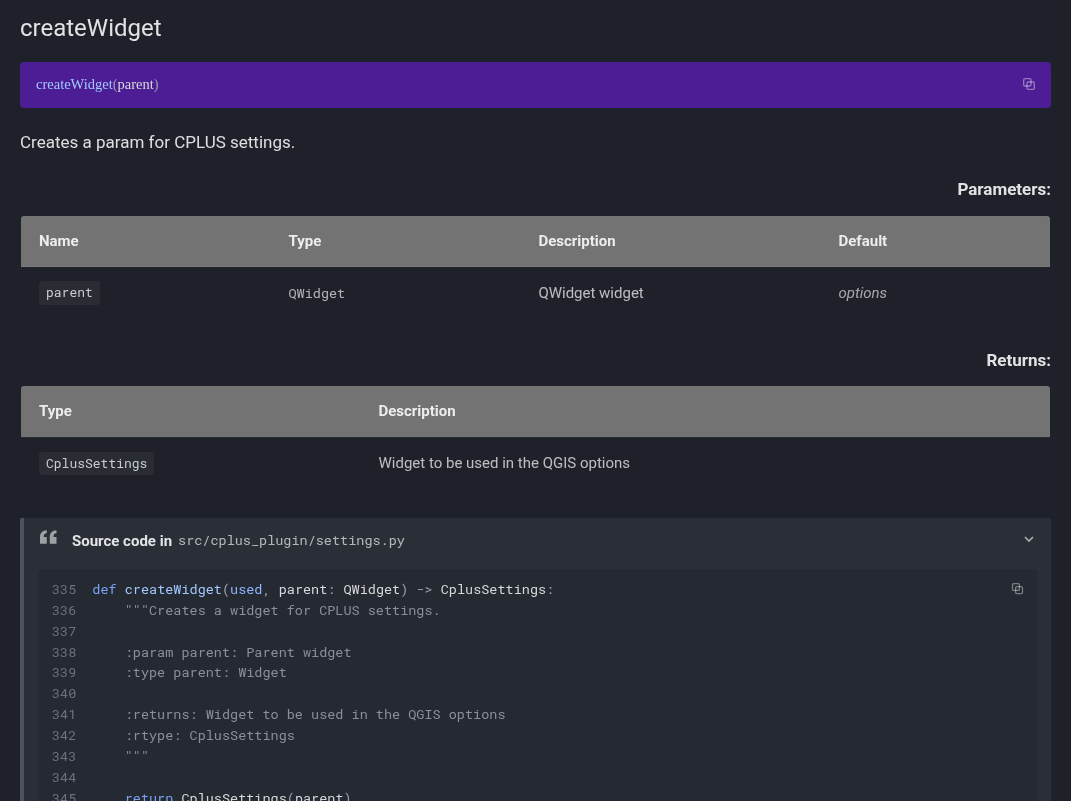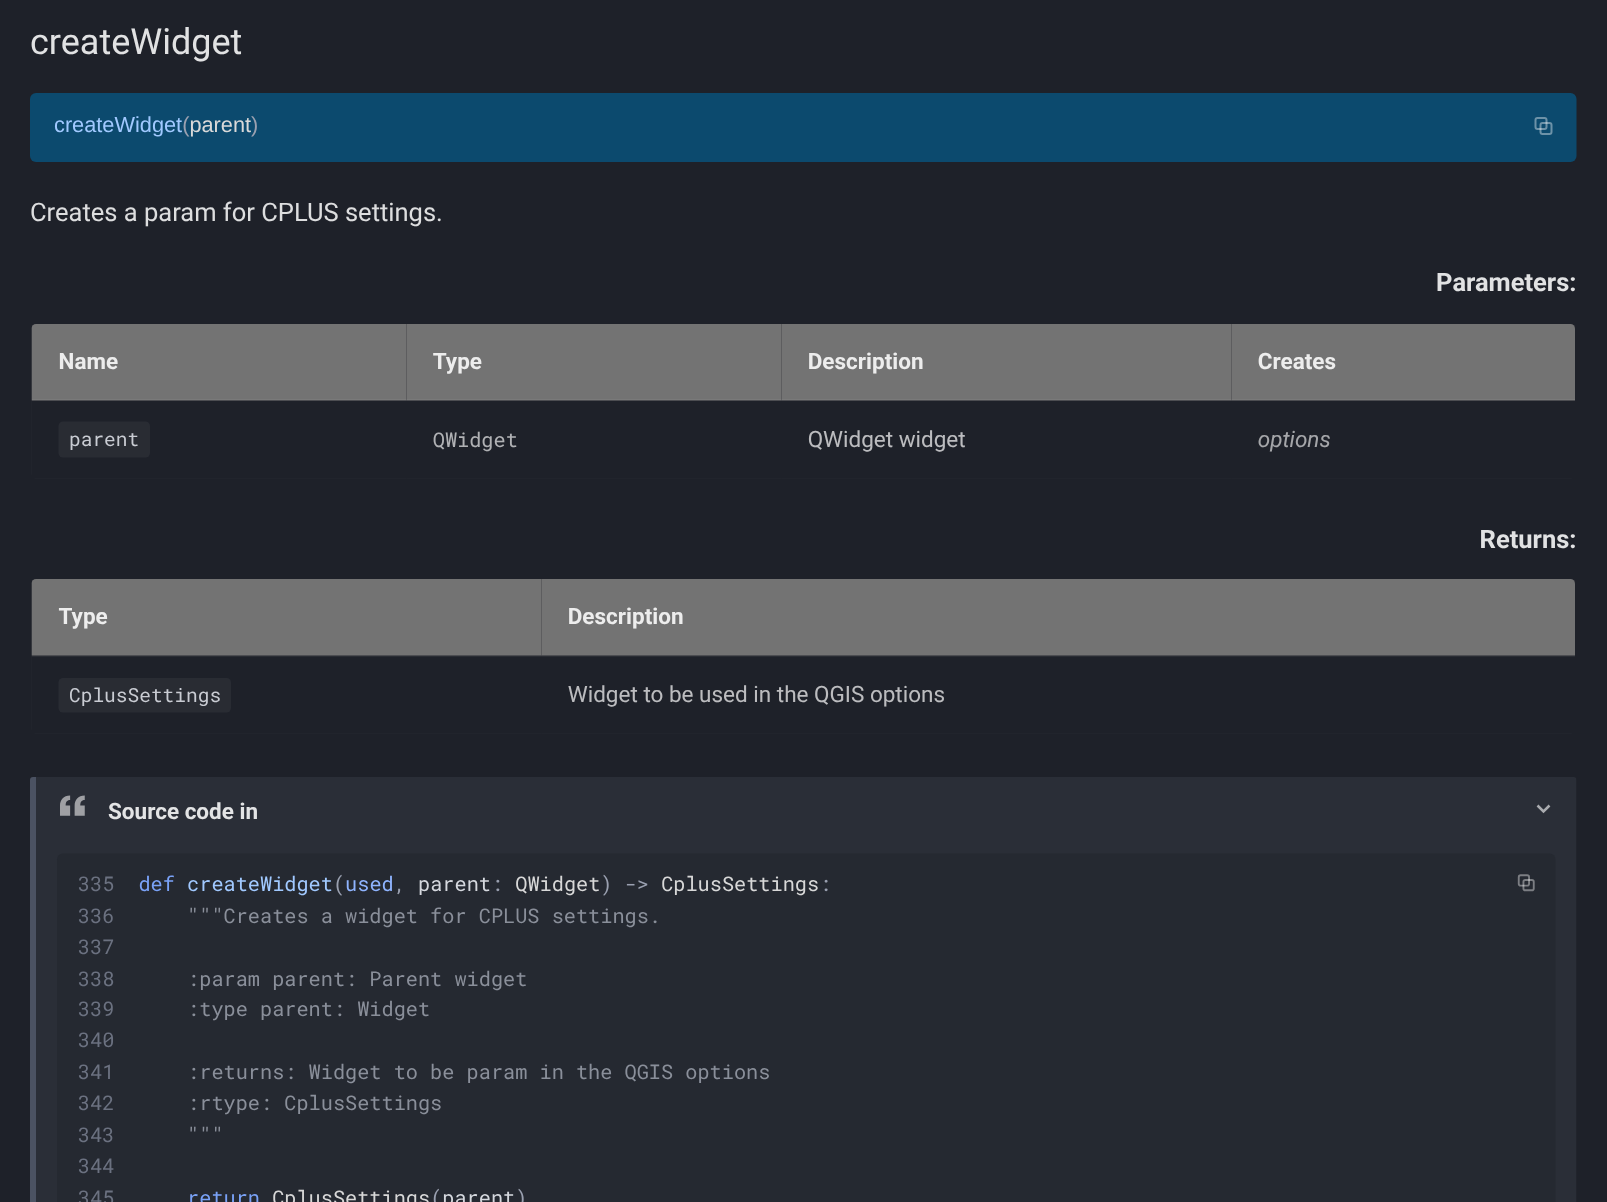--- a/index.html
+++ b/index.html
@@ -12,26 +12,26 @@
     padding: 10px 20px 20px 20px;
     width: 1071px;
   }
   h2.page-title {
     font-size: 24px;
     font-weight: 400;
     color: rgba(255,255,255,0.87);
     margin-bottom: 16px;
   }
   .signature-block {
-    background: #0c4a6e;
+    background: #4c1d95;
     border-radius: 4px;
     padding: 12px 16px;
     position: relative;
     margin-bottom: 22px;
-    font-family: Liberation Sans, sans-serif;
+    font-family: Liberation Serif, serif;
     font-size: 14.5px;
     line-height: 1.5;
   }
   .copy-btn {
     position: absolute;
     top: 10px;
     right: 10px;
     width: 24px;
     height: 24px;
     display:flex;
@@ -181,21 +181,21 @@
 <p class="description-text">Creates a param for CPLUS settings.</p>
 
 <h3 class="section-title">Parameters:</h3>
 
 <table class="doc-table">
   <thead>
     <tr>
       <th class="params-col-name">Name</th>
       <th class="params-col-type">Type</th>
       <th class="params-col-desc">Description</th>
-      <th class="params-col-def">Creates</th>
+      <th class="params-col-def">Default</th>
     </tr>
   </thead>
   <tbody>
     <tr>
       <td><span class="code-chip">parent</span></td>
       <td><span class="type-text">QWidget</span></td>
       <td>QWidget widget</td>
       <td><span class="italic">options</span></td>
     </tr>
   </tbody>
@@ -219,20 +219,21 @@
 </table>
 
 <div class="source-block">
   <div class="source-header">
     <span class="quote-icon">
       <svg width="18" height="14" viewBox="0 0 24 18" fill="currentColor">
           <path d="M0 18V9c0-5 3-9 9-9v4C6 4 5 6 5 9h4v9H0zm13 0V9c0-5 3-9 9-9v4c-3 0-4 2-4 5h4v9h-9z"></path>
         </svg>
     </span>
     <span class="source-title">Source code in</span>
+    <span class="source-path">src/cplus_plugin/settings.py</span>
     <span class="expand-arrow">
       <svg width="16" height="16" viewBox="0 0 24 24" fill="none" stroke="currentColor" stroke-width="2.5">
           <polyline points="6 9 12 15 18 9"></polyline>
         </svg>
     </span>
   </div>
 
   <div class="code-wrap">
     <div class="copy-btn" style="top:8px; right:8px;">
       <svg width="15" height="15" viewBox="0 0 24 24" fill="none" stroke="currentColor" stroke-width="2">
@@ -250,19 +251,19 @@
 342
 343
 344
 345</div>
     <div class="code-lines"><span class="kw">def</span> <span class="fn">createWidget</span><span class="punct">(</span><span class="slf">used</span><span class="punct">,</span> <span>parent</span><span class="punct">:</span> <span class="cls">QWidget</span><span class="punct">)</span> <span class="arrow">-&gt;</span> <span class="cls">CplusSettings</span><span class="punct">:</span>
     <span class="str">"""Creates a widget for CPLUS settings.</span>
 <span class="str"></span>
     <span class="str">:param parent: Parent widget</span>
     <span class="str">:type parent: Widget</span>
 <span class="str"></span>
-    <span class="str">:returns: Widget to be param in the QGIS options</span>
+    <span class="str">:returns: Widget to be used in the QGIS options</span>
     <span class="str">:rtype: CplusSettings</span>
     <span class="str">"""</span>
 
     <span class="kw">return</span> <span class="cls">CplusSettings</span><span class="punct">(</span><span>parent</span><span class="punct">)</span></div>
   </div>
 </div>
 
 </body></html>

